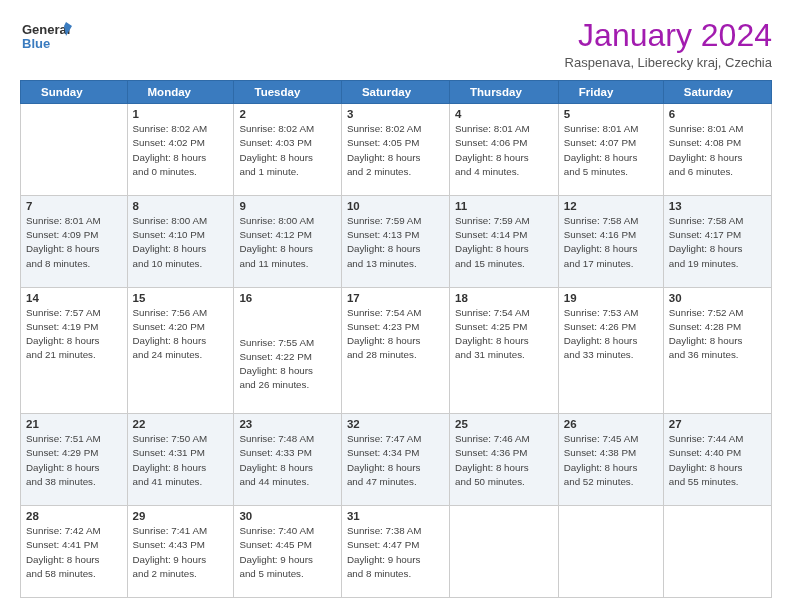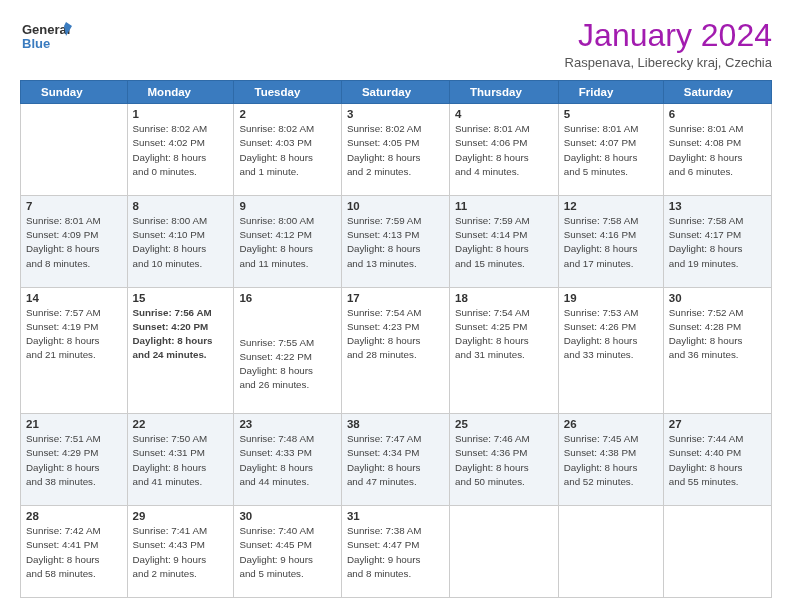--- a/index.html
+++ b/index.html
@@ -220,21 +220,21 @@
         <tr>
           <td>
             <span class="day-number">14</span>
             <div class="day-info" style="white-space: pre-line;">Sunrise: 7:57 AM
 Sunset: 4:19 PM
 Daylight: 8 hours
 and 21 minutes.</div>
           </td>
           <td>
             <span class="day-number">15</span>
-            <div class="day-info" style="white-space: pre-line; font-weight: bold;">Sunrise: 7:56 AM
+            <div class="day-info" style="white-space: pre-line;">Sunrise: 7:56 AM
 Sunset: 4:20 PM
 Daylight: 8 hours
 and 24 minutes.</div>
           </td>
           <td>
             <span class="day-number">16</span>
             <div class="day-info" style="white-space: pre-line; margin-top: 32px;">Sunrise: 7:55 AM
 Sunset: 4:22 PM
 Daylight: 8 hours
 and 26 minutes.</div>
@@ -284,21 +284,21 @@
 and 41 minutes.</div>
           </td>
           <td>
             <span class="day-number">23</span>
             <div class="day-info" style="white-space: pre-line;">Sunrise: 7:48 AM
 Sunset: 4:33 PM
 Daylight: 8 hours
 and 44 minutes.</div>
           </td>
           <td>
-            <span class="day-number">38</span>
+            <span class="day-number">32</span>
             <div class="day-info" style="white-space: pre-line;">Sunrise: 7:47 AM
 Sunset: 4:34 PM
 Daylight: 8 hours
 and 47 minutes.</div>
           </td>
           <td>
             <span class="day-number">25</span>
             <div class="day-info" style="white-space: pre-line;">Sunrise: 7:46 AM
 Sunset: 4:36 PM
 Daylight: 8 hours

